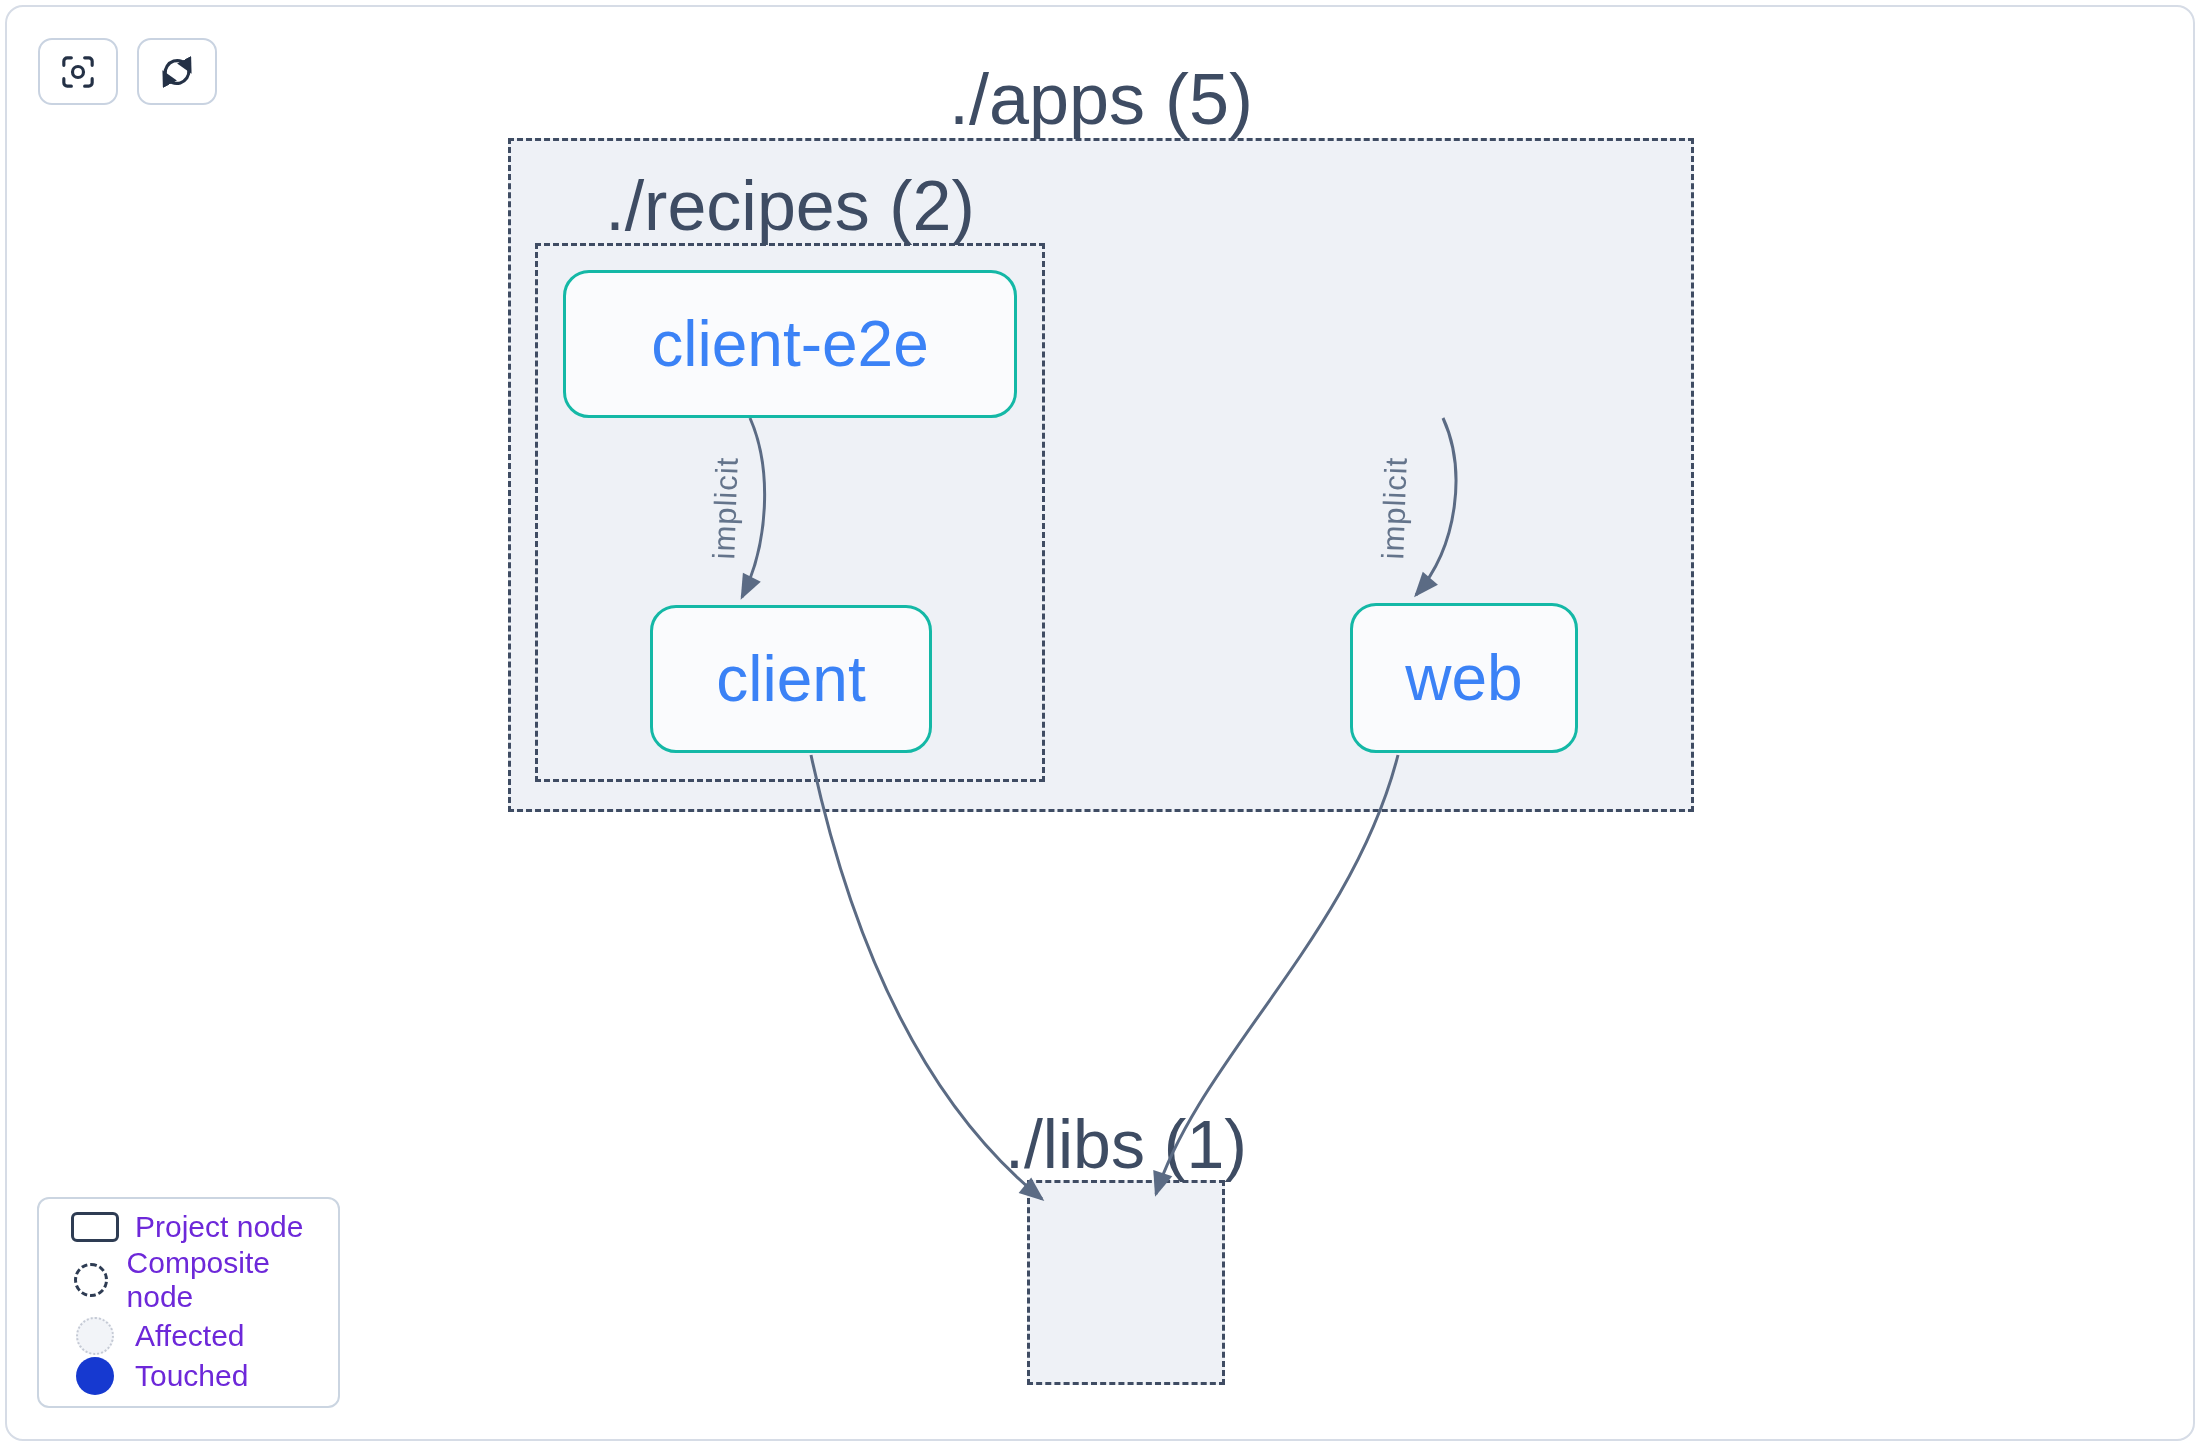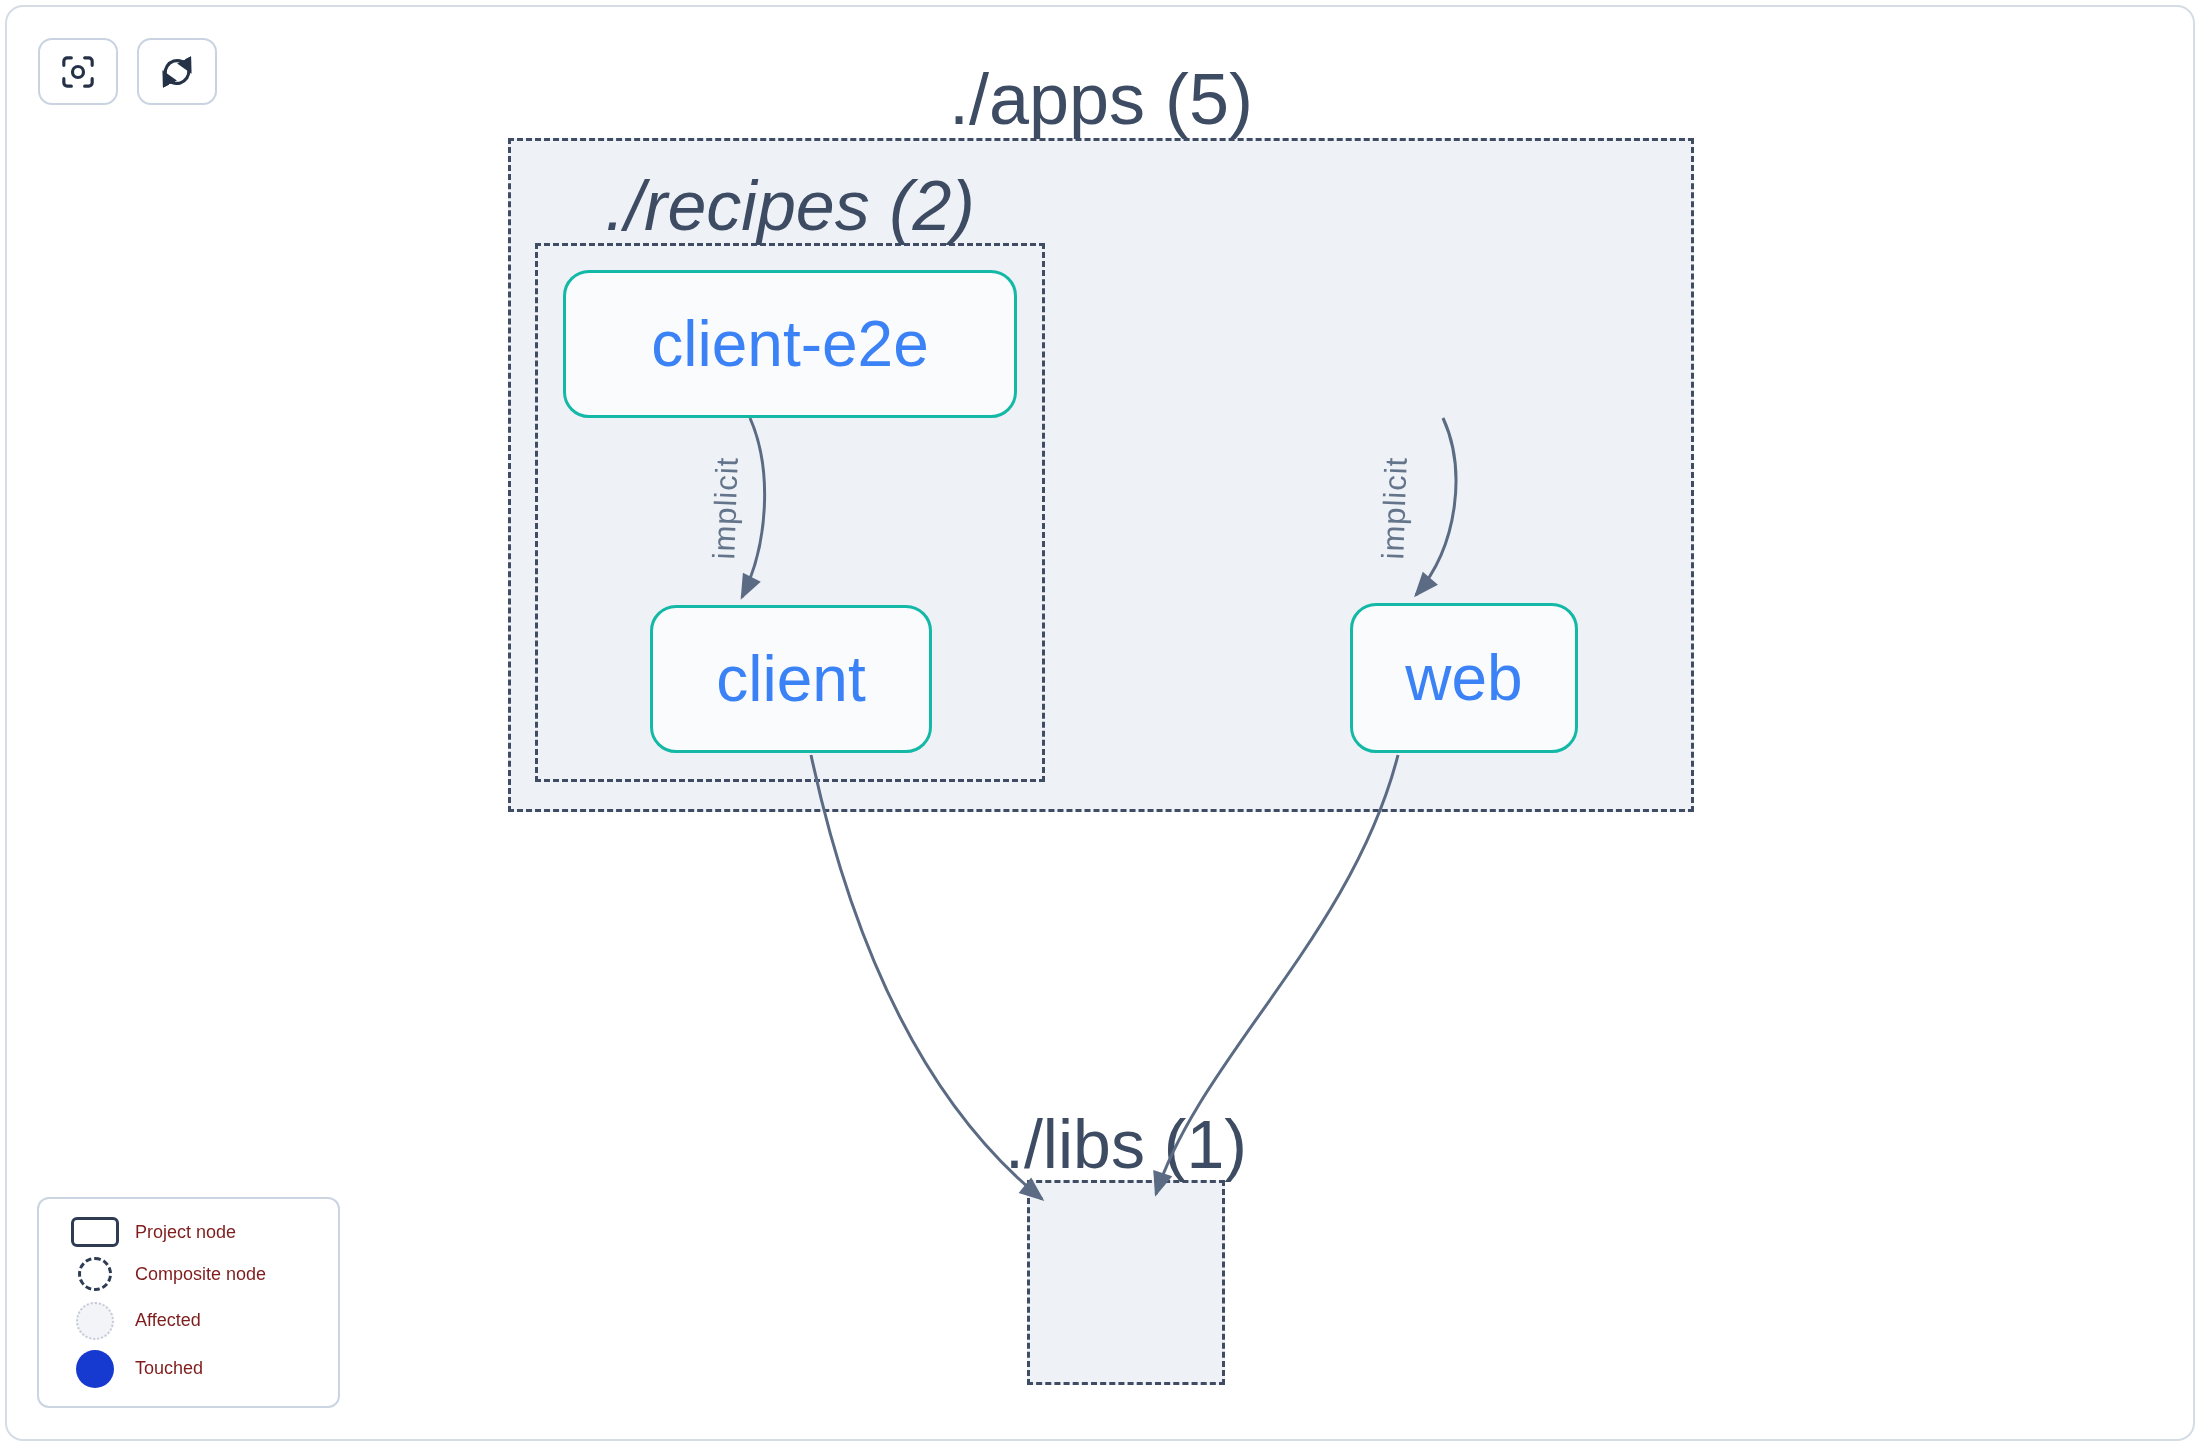--- a/index.html
+++ b/index.html
@@ -17,21 +17,21 @@
                   stroke-linecap:round; stroke-linejoin:round; }
 
   
   .container { position:absolute; background:#eef1f6; border:3px dashed #3f4c63; z-index:1; cursor:pointer; }
   .container.transparent { background:transparent; }
   .container-label { position:absolute; left:50%; transform:translateX(-50%); white-space:nowrap;
                      color:#3e4c63; z-index:1; pointer-events:none; }
   .apps    { left:508px;  top:138px;  width:1186px; height:674px; }
   .apps    .container-label { top:-80px; font-size:72px; line-height:76px; }
   .recipes { left:535px;  top:243px;  width:510px;  height:539px; }
-  .recipes .container-label { top:-77px; font-size:70px; line-height:74px;font-style:italic; }
+  .recipes .container-label { top:-77px; font-size:70px; line-height:74px; }
   .libs    { left:1027px; top:1180px; width:198px;  height:205px; border-width:3.5px; }
   .libs    .container-label { top:-75px; font-size:68px; line-height:72px; }
 
   
   .edges { position:absolute; left:0; top:0; z-index:2; }
   .edges path.edge { stroke:#5b6b84; stroke-width:3; fill:none; cursor:pointer; }
   .edge-label { position:absolute; color:#64748b; font-size:31px; letter-spacing:1px; white-space:nowrap;
                 transform:translate(-50%,-50%) rotate(-88deg); z-index:3; pointer-events:none; }
 
   
@@ -48,21 +48,21 @@
   
   .legend { position:absolute; left:37px; top:1197px; width:303px; height:211px; background:#ffffff;
             border:2px solid #cbd5e1; border-radius:12px; z-index:6;
             display:flex; flex-direction:column; justify-content:space-evenly; padding:8px 16px; }
   .legend-row { display:flex; align-items:center; }
   .swatch-cell { width:80px; display:flex; justify-content:center; align-items:center; }
   .sw-project   { width:48px; height:30px; border:3px solid #2e3c53; border-radius:6px; background:#ffffff; }
   .sw-composite { width:34px; height:34px; border:3px dashed #2e3c53; border-radius:50%; }
   .sw-affected  { width:38px; height:38px; border:2px dotted #c5cad5; border-radius:50%; background:#f2f4f8; }
   .sw-touched   { width:38px; height:38px; border-radius:50%; background:#1639d0; }
-  .legend-label { font-size:18px; color:#7f1d1d; }
+  .legend-label { font-size:30px; color:#6d28d9; }
 </style>
 </head>
 <body>
 
 <div class="canvas">
   <div class="frame"></div>
 
   <div class="toolbar">
     <button class="tool-btn">
       <svg viewBox="0 0 24 24">

